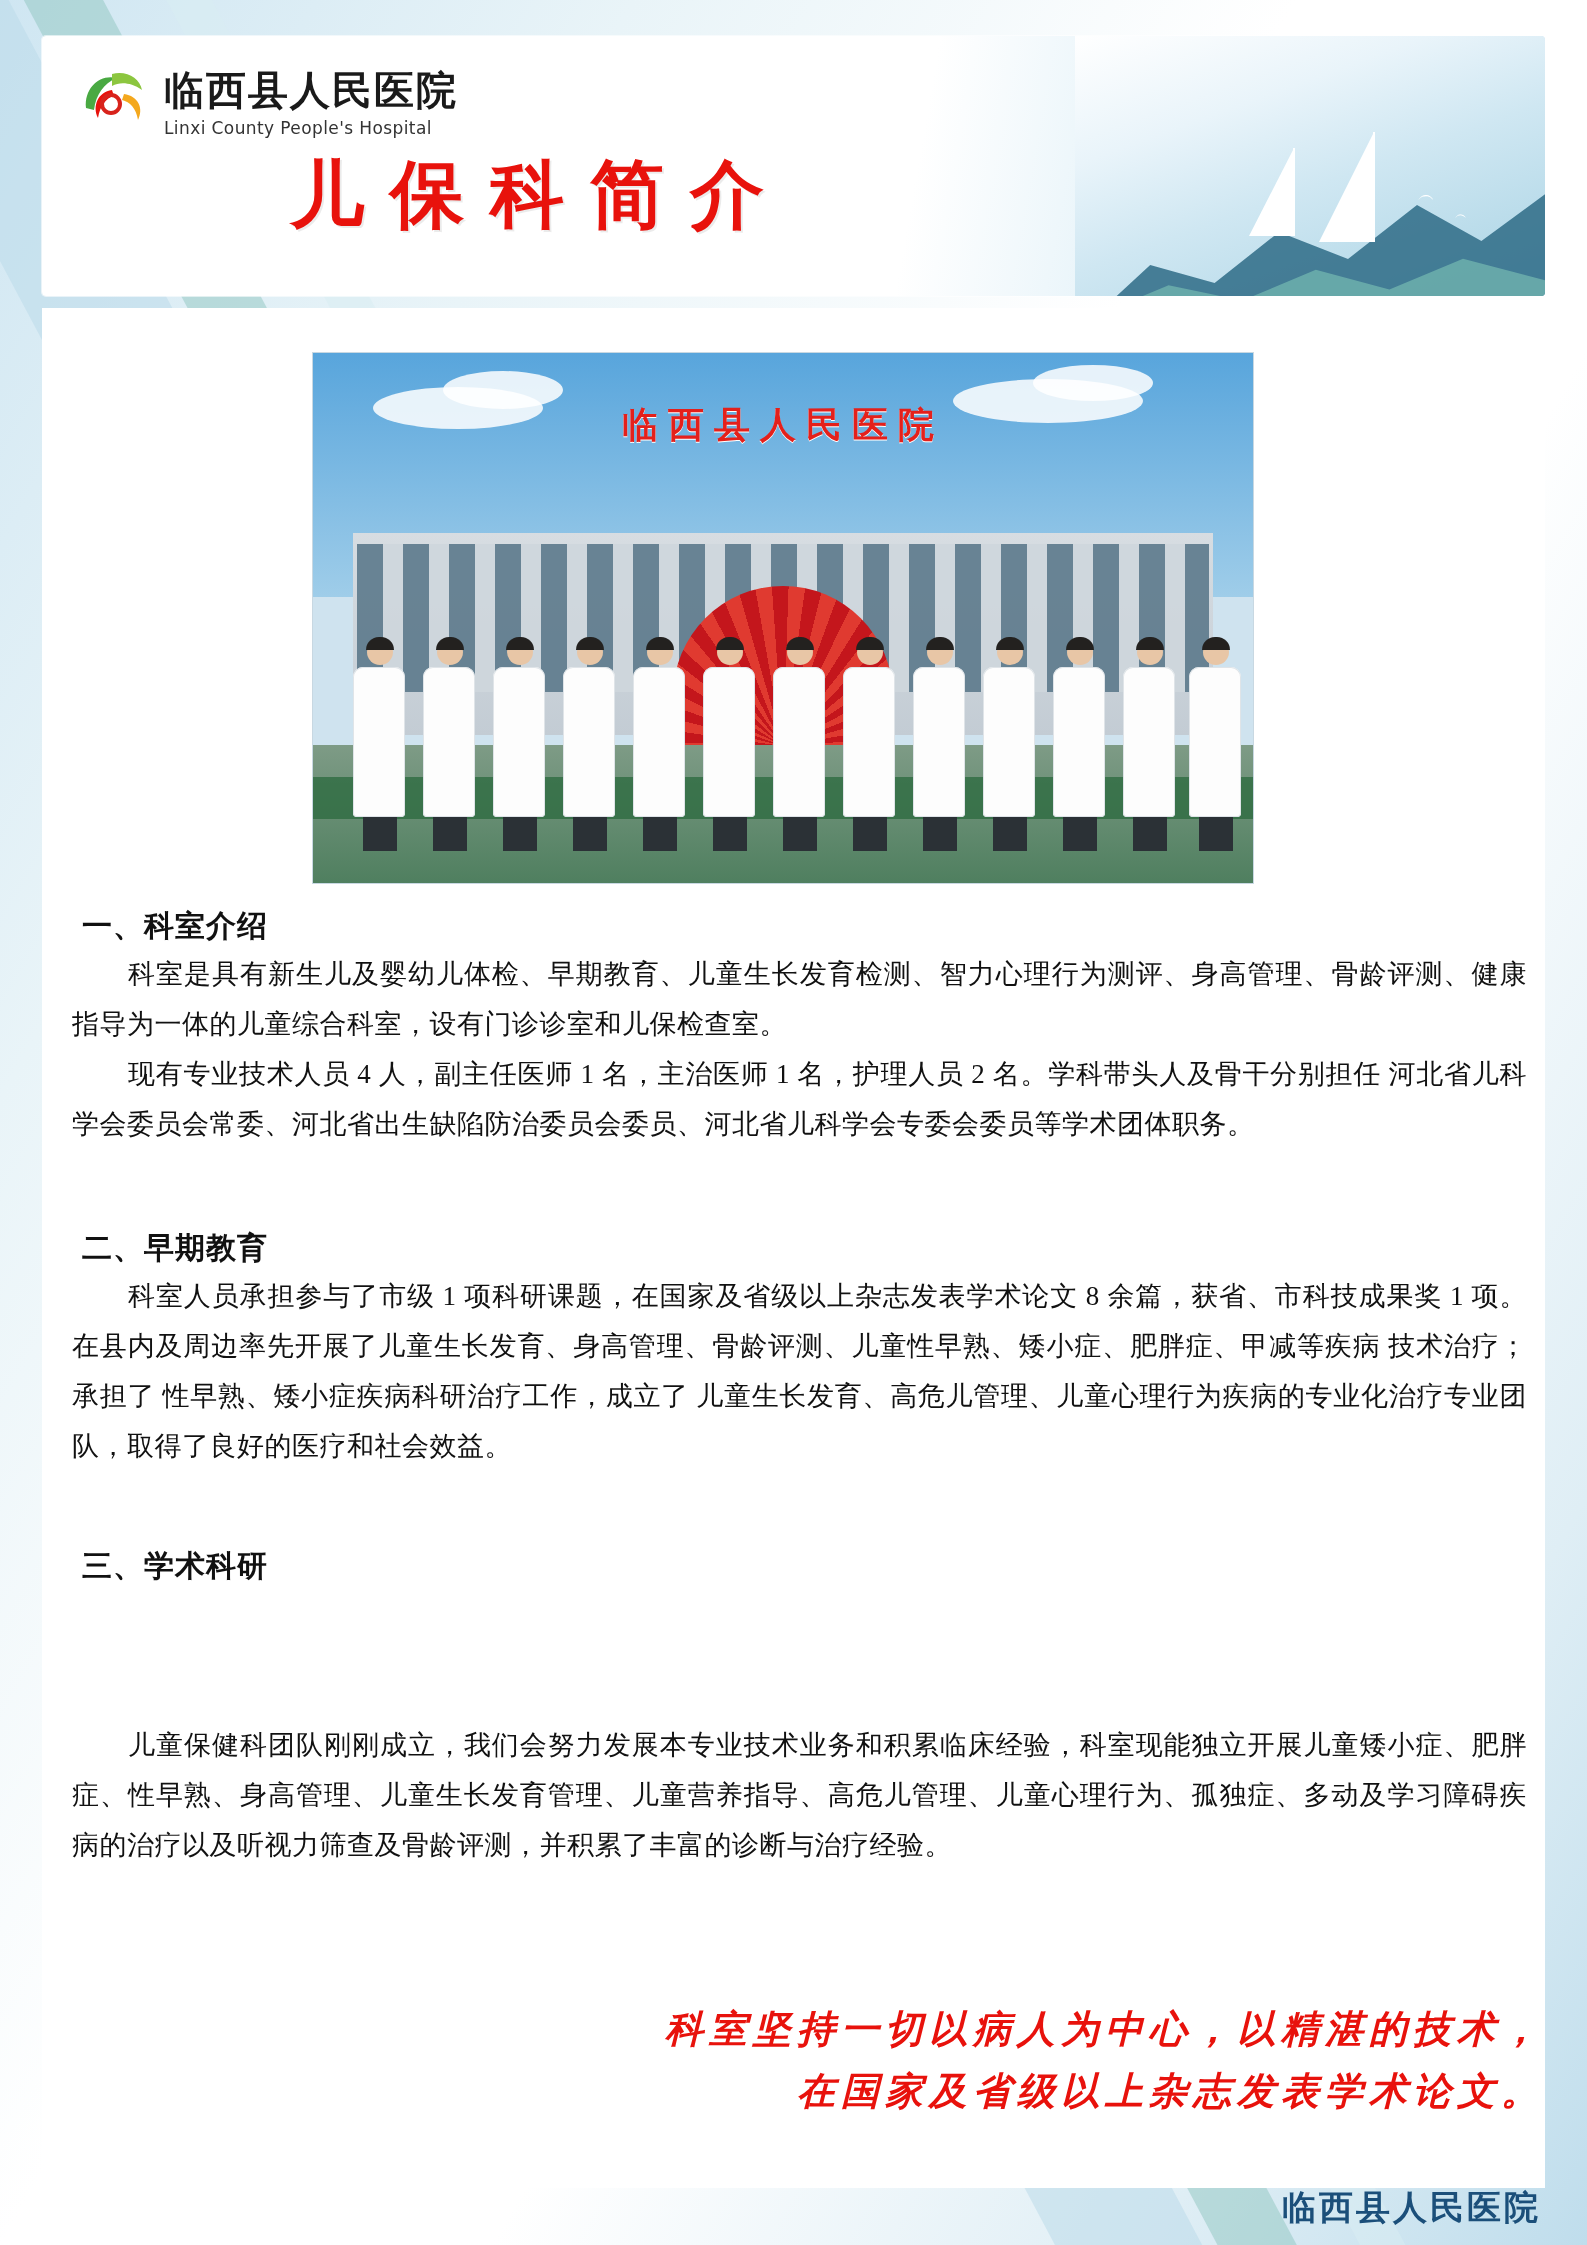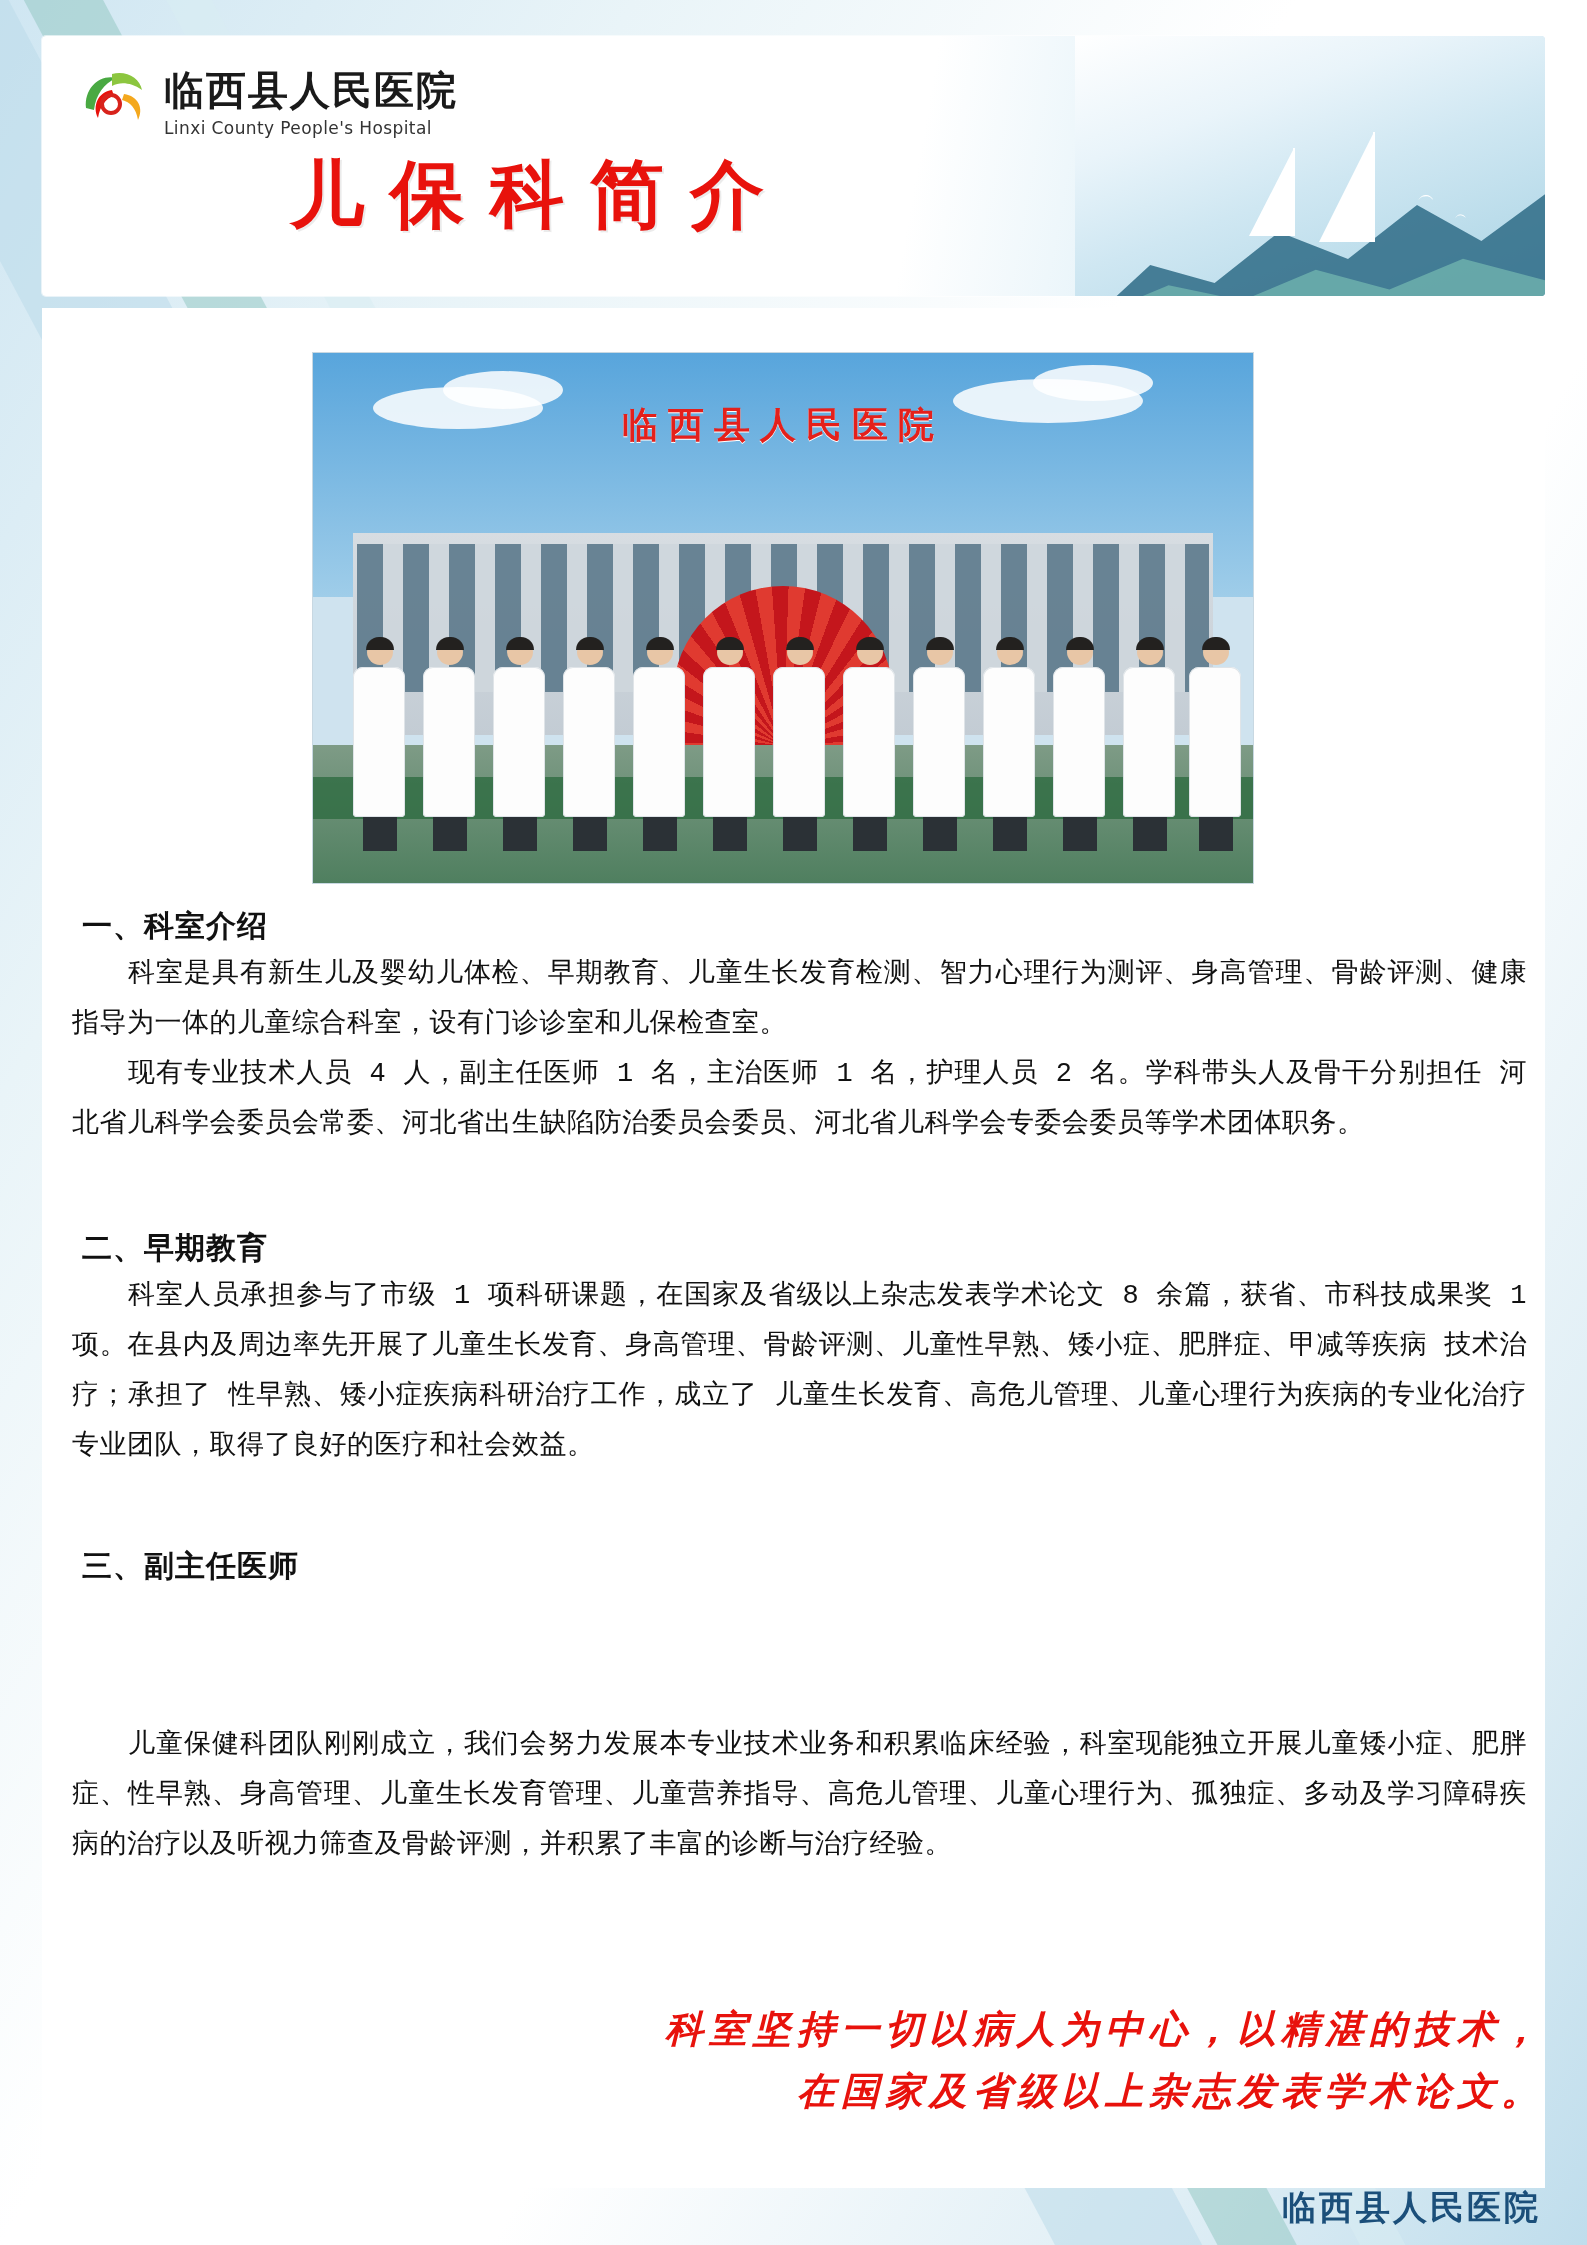--- a/index.html
+++ b/index.html
@@ -112,21 +112,21 @@
   .doc .legs{width:34px;height:34px;margin:0 auto;background:#2b3136;}
 
   .section{position:absolute;left:12px;right:0;}
   .h2{
     font-size:30px;font-weight:700;color:#111;letter-spacing:1px;
     margin:0 0 2px 28px;
   }
   .para{
     font-size:27px;line-height:50px;color:#111;letter-spacing:.5px;
     text-align:justify;margin:0 18px 0 18px;text-indent:56px;
-    font-family:Liberation Mono, monospace;
+    font-family:Liberation Serif, serif;
   }
 
   .slogan{
     position:absolute;left:0;right:0;bottom:66px;text-align:right;
     color:#e8120c;font-size:38px;font-weight:700;line-height:62px;letter-spacing:6px;
     font-family:"DejaVu Serif","Liberation Serif",serif;font-style:italic;
   }
   .footer-brand{
     position:absolute;right:46px;bottom:14px;
     color:#1b4f7a;font-size:34px;font-weight:700;letter-spacing:3px;
@@ -284,21 +284,21 @@
       <p class="para">科室是具有新生儿及婴幼儿体检、早期教育、儿童生长发育检测、智力心理行为测评、身高管理、骨龄评测、健康指导为一体的儿童综合科室，设有门诊诊室和儿保检查室。</p>
       <p class="para">现有专业技术人员 4 人，副主任医师 1 名，主治医师 1 名，护理人员 2 名。学科带头人及骨干分别担任 河北省儿科学会委员会常委、河北省出生缺陷防治委员会委员、河北省儿科学会专委会委员等学术团体职务。</p>
     </div>
 
     <div class="section" style="top:920px">
       <div class="h2">二、早期教育</div>
       <p class="para">科室人员承担参与了市级 1 项科研课题，在国家及省级以上杂志发表学术论文 8 余篇，获省、市科技成果奖 1 项。在县内及周边率先开展了儿童生长发育、身高管理、骨龄评测、儿童性早熟、矮小症、肥胖症、甲减等疾病 技术治疗；承担了 性早熟、矮小症疾病科研治疗工作，成立了 儿童生长发育、高危儿管理、儿童心理行为疾病的专业化治疗专业团队，取得了良好的医疗和社会效益。</p>
     </div>
 
     <div class="section" style="top:1238px">
-      <div class="h2">三、副主任医师</div>
+      <div class="h2">三、学术科研</div>
     </div>
 
     <div class="section" style="top:1412px">
       <p class="para">儿童保健科团队刚刚成立，我们会努力发展本专业技术业务和积累临床经验，科室现能独立开展儿童矮小症、肥胖症、性早熟、身高管理、儿童生长发育管理、儿童营养指导、高危儿管理、儿童心理行为、孤独症、多动及学习障碍疾病的治疗以及听视力筛查及骨龄评测，并积累了丰富的诊断与治疗经验。</p>
     </div>
 
     <div class="slogan">
       <div>科室坚持一切以病人为中心，以精湛的技术，</div>
       <div>在国家及省级以上杂志发表学术论文。</div>
     </div>

